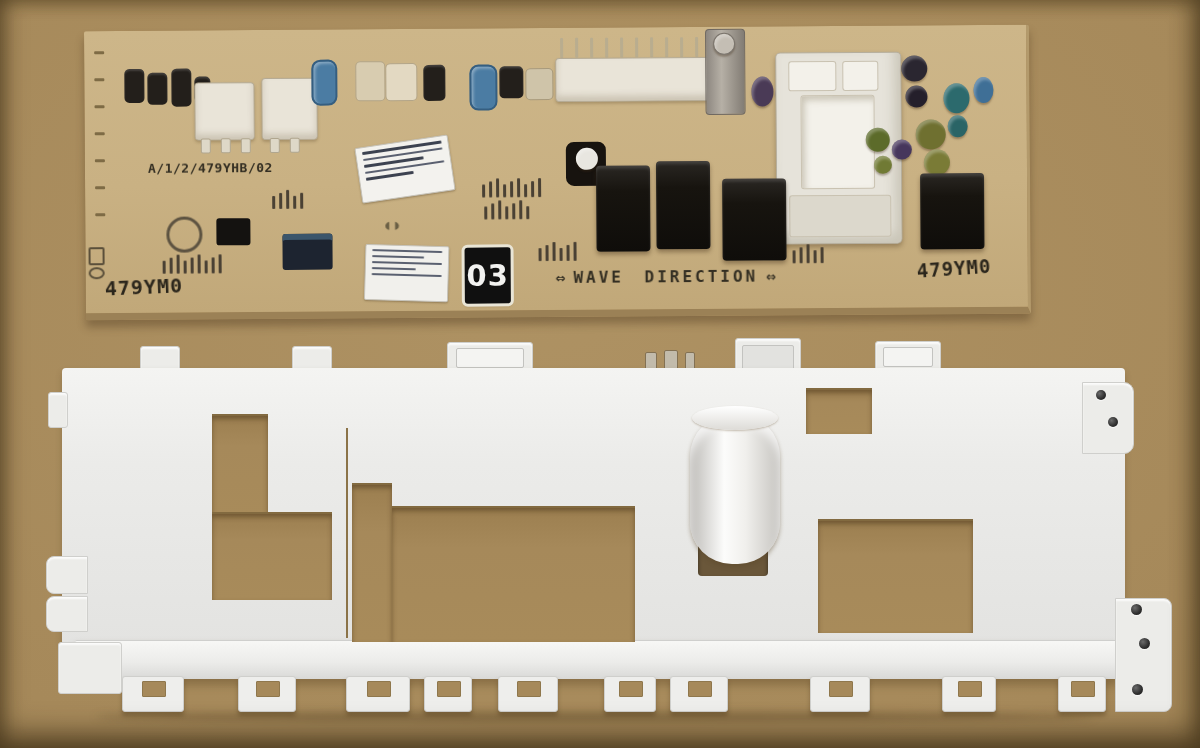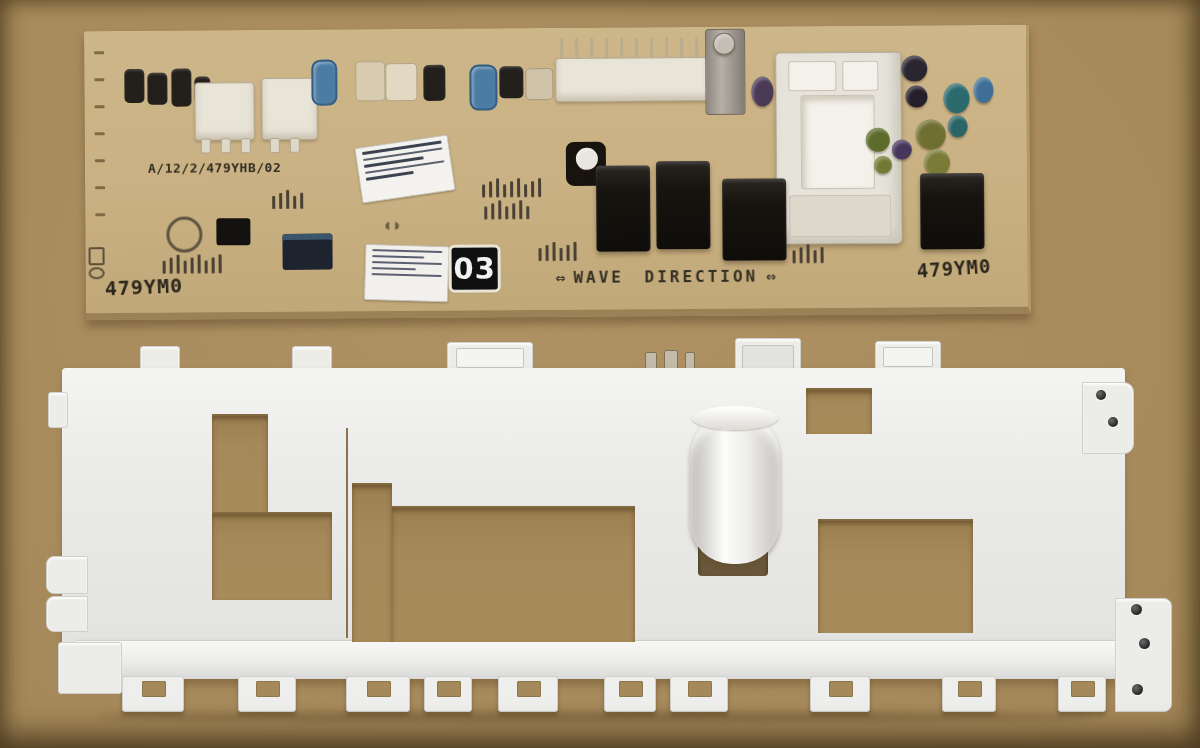--- a/index.html
+++ b/index.html
@@ -217,23 +217,23 @@
       <div class="sline" style="width:48px;"></div>
     </div>
     <div class="abs sticker" style="left:279px;top:216px;width:82px;height:54px;transform:rotate(2deg);background:#f1f0ec;">
       <div class="sline thin"></div>
       <div class="sline thin" style="width:52px;"></div>
       <div class="sline thin"></div>
       <div class="sline thin" style="width:44px;"></div>
       <div class="sline thin"></div>
     </div>
 
-    <div class="abs badge" style="left:366px;top:219px;width:46px;height:42px;">03</div>
-
-    <div class="abs silk mono" style="left:63px;top:130px;font-size:13px;letter-spacing:.5px;">A/12/2/479YHB/02</div>
+    <div class="abs badge" style="left:379px;top:219px;width:46px;height:56px;">03</div>
+
+    <div class="abs silk mono" style="left:63px;top:130px;font-size:13px;letter-spacing:.5px;">A/1/2/479YHB/02</div>
     <div class="abs silk mono" style="left:19px;top:244px;font-size:20px;transform:rotate(-2deg);letter-spacing:1px;color:#2b261c;">479YM0</div>
     <div class="abs silk mono" style="left:831px;top:232px;font-size:19px;transform:rotate(-3.5deg);letter-spacing:1px;color:#2b261c;">479YM0</div>
 
     <div class="abs" style="left:470px;top:240px;display:flex;align-items:center;gap:8px;">
       <span class="silk mono" style="font-size:16px;">⇔</span>
       <span class="silk mono" style="font-size:16px;letter-spacing:3px;word-spacing:8px;">WAVE DIRECTION</span>
       <span class="silk mono" style="font-size:16px;">⇔</span>
     </div>
 
     <div class="abs" style="left:3px;top:216px;width:12px;height:14px;border:2px solid #5a4f3a;border-radius:2px;filter:blur(.4px);"></div>

